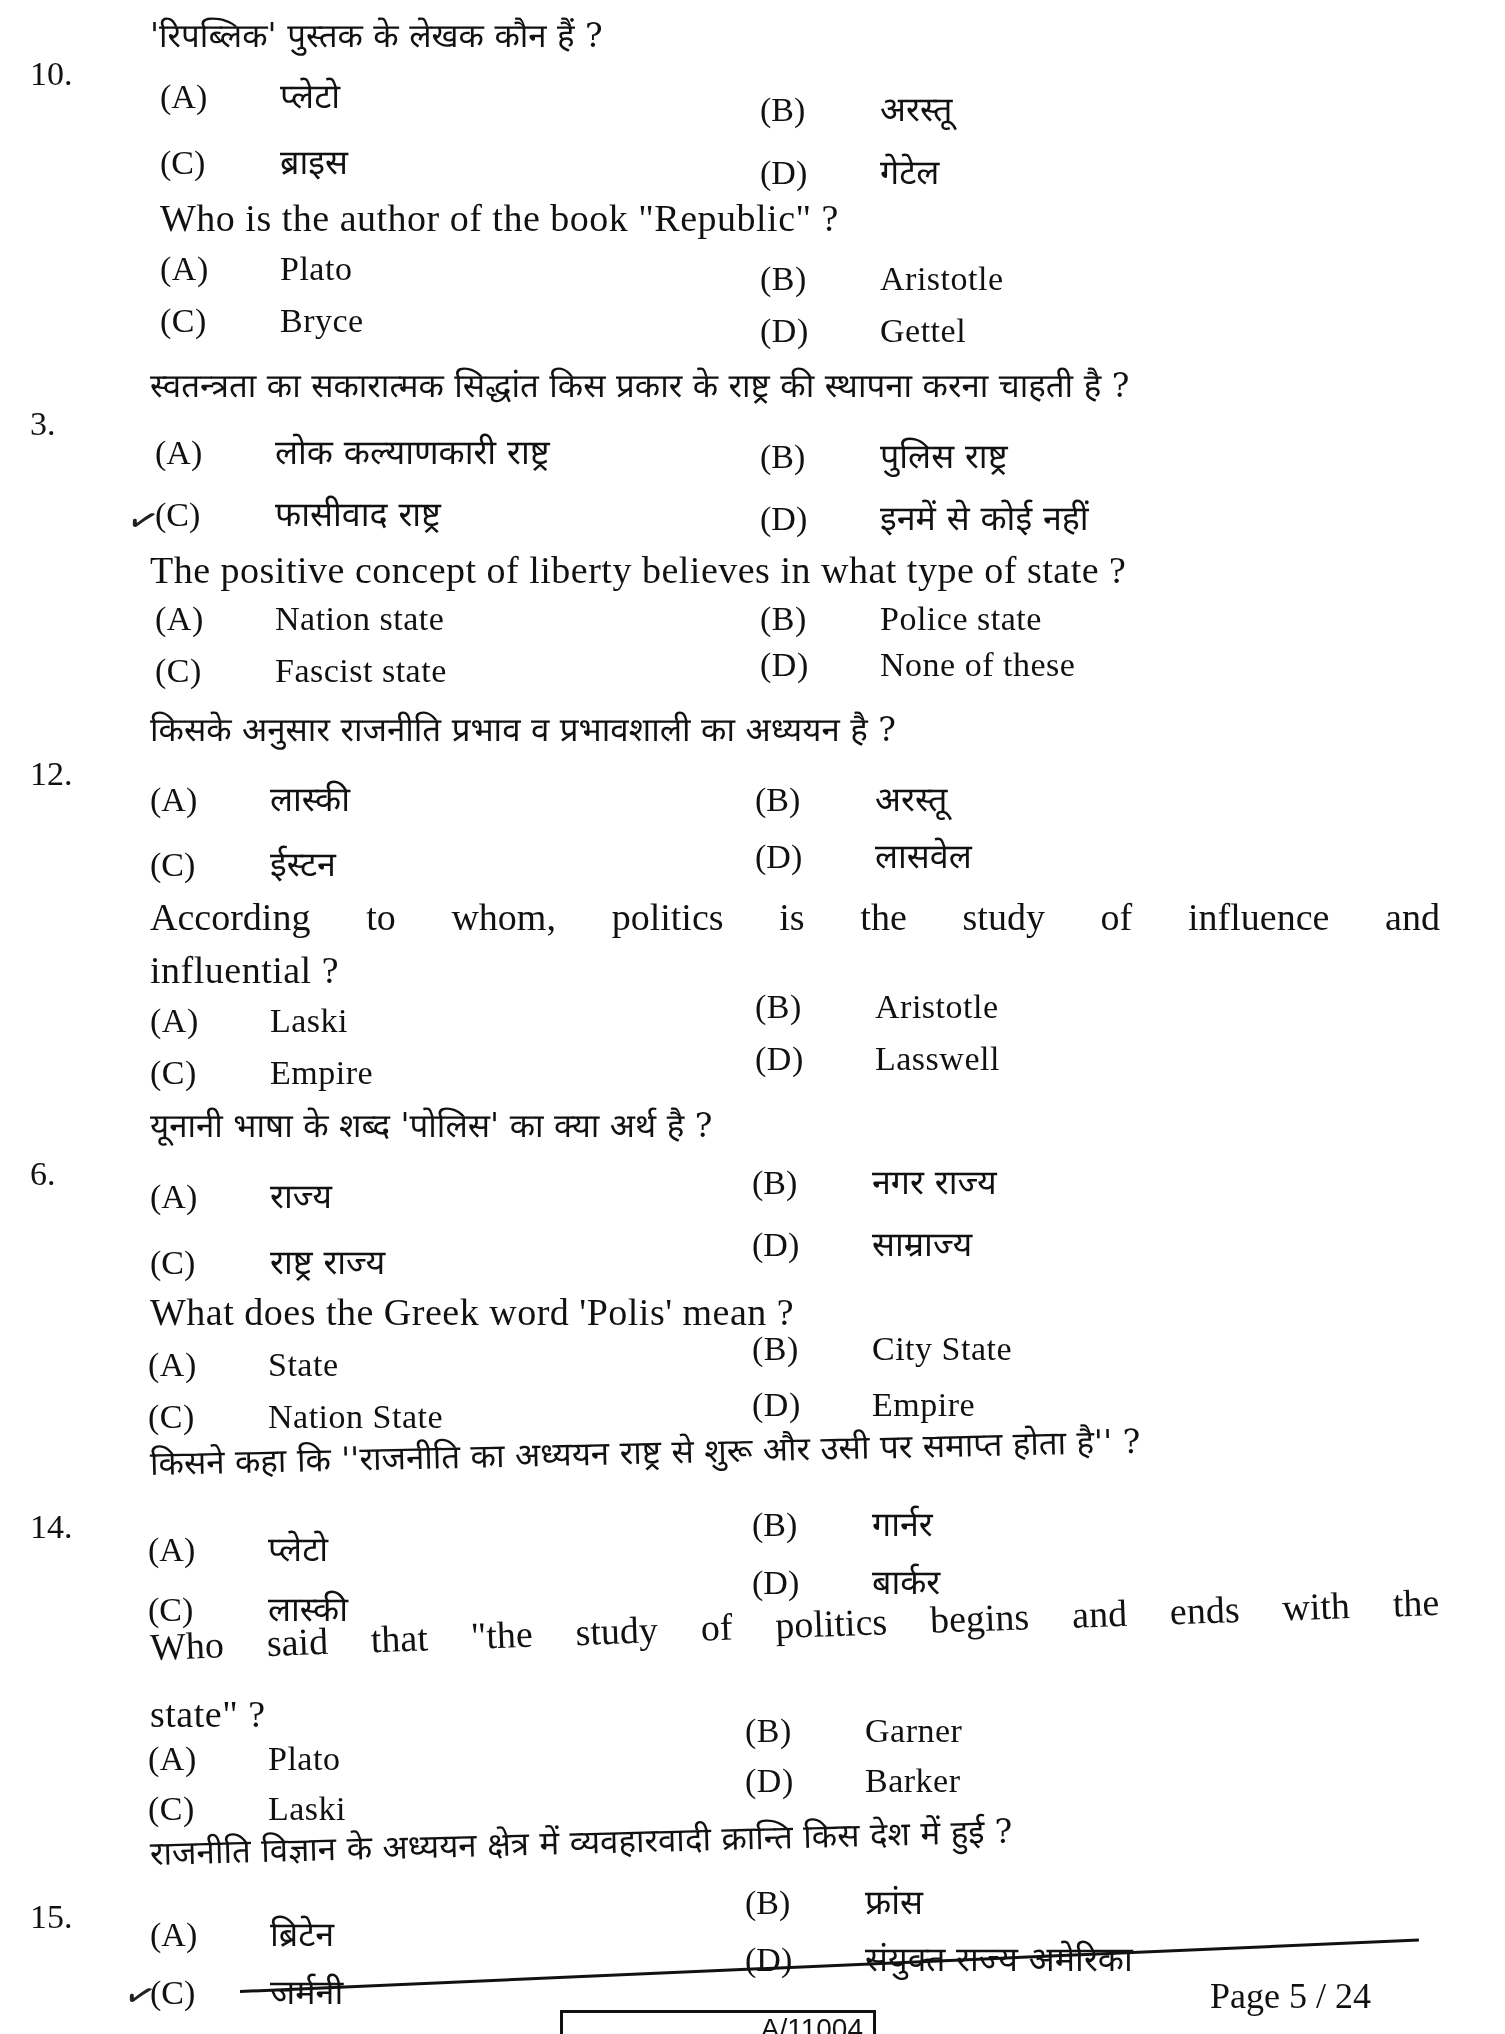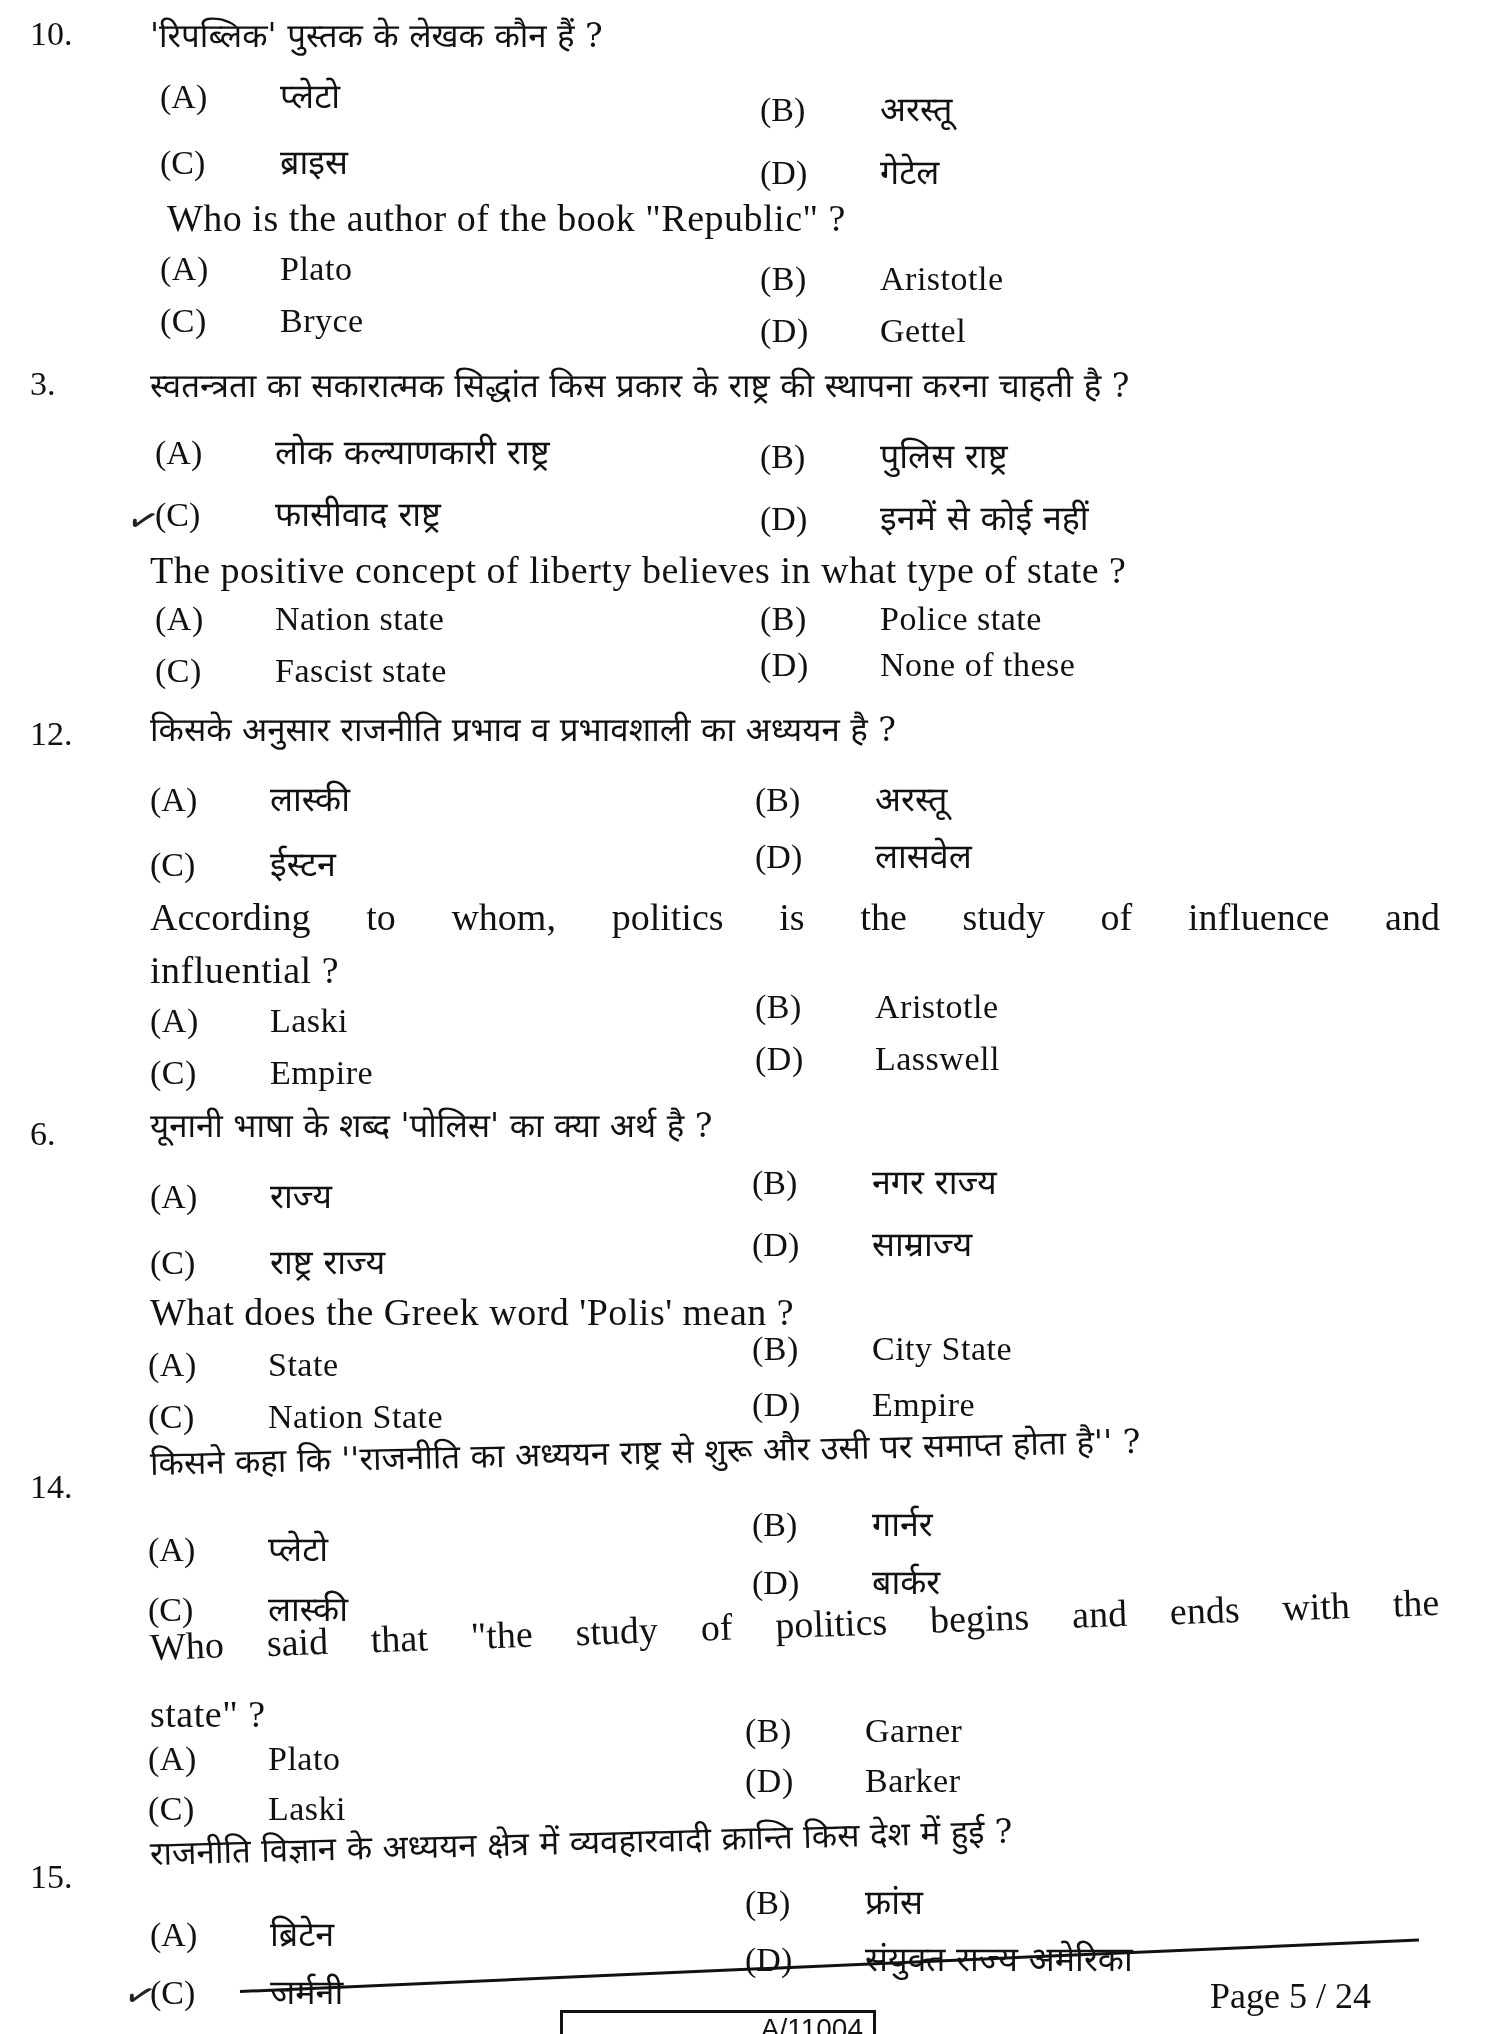--- a/index.html
+++ b/index.html
@@ -2,21 +2,21 @@
 <html><head>
 <meta charset="utf-8">
 <style>
   html, body { margin:0; padding:0; background:#ffffff; }
   body {
     width:1505px; height:2034px; position:relative; overflow:hidden;
     font-family: "DejaVu Serif", "Liberation Serif", serif;
     color:#111;
   }
   .q { position:absolute; left:0; width:1505px; }
-  .qnum { position:absolute; left:30px; font-size:34px; font-family:"Liberation Serif", serif; }
+  .qnum { position:absolute; left:30px; font-size:34px; font-family:"Liberation Serif", serif;margin-top:40px; }
   .qtext { position:absolute; left:150px; font-size:33px; white-space:nowrap; }
   .en { font-family:"Liberation Serif", serif; font-size:38px; letter-spacing:0.5px; }
   .opt { position:absolute; font-size:34px; white-space:nowrap; }
   .opt .lbl { display:inline-block; width:120px; font-family:"Liberation Serif", serif; }
   .opt .val { display:inline-block; }
   .just { position:absolute; left:150px; width:1290px; text-align:justify; text-align-last:justify; font-family:"Liberation Serif", serif; font-size:38px; white-space:nowrap; }
   .mark { position:absolute; font-family:"Liberation Sans", sans-serif; color:#222; font-size:36px; }
   .footer-line { position:absolute; left:240px; top:1990px; width:1180px; height:3px; background:#111; transform:rotate(-2.5deg); transform-origin:left; }
   .footer-box { position:absolute; left:560px; top:2010px; width:300px; height:30px; border:3px solid #111; border-bottom:none; font-family:"Liberation Sans", sans-serif; font-size:28px; text-align:right; padding-right:10px; }
   .page-num { position:absolute; left:1210px; top:1975px; font-family:"Liberation Serif", serif; font-size:36px; }
@@ -24,21 +24,21 @@
 </head>
 <body>
 
 <div class="q">
   <span class="qnum" style="top:15px">10.</span>
   <span class="qtext" style="top:12px">'रिपब्लिक' पुस्तक के लेखक कौन हैं ?</span>
   <div class="opt" style="left:160px;top:72px"><span class="lbl">(A)</span><span class="val">प्लेटो</span></div>
   <div class="opt" style="left:760px;top:85px"><span class="lbl">(B)</span><span class="val">अरस्तू</span></div>
   <div class="opt" style="left:160px;top:138px"><span class="lbl">(C)</span><span class="val">ब्राइस</span></div>
   <div class="opt" style="left:760px;top:148px"><span class="lbl">(D)</span><span class="val">गेटेल</span></div>
-  <span class="qtext en" style="top:196px;left:167px">Who is the author of the book "Republic" ?</span>
+  <span class="qtext en" style="top:196px;left:160px">Who is the author of the book "Republic" ?</span>
   <div class="opt en" style="left:160px;top:250px"><span class="lbl">(A)</span><span class="val">Plato</span></div>
   <div class="opt en" style="left:760px;top:260px"><span class="lbl">(B)</span><span class="val">Aristotle</span></div>
   <div class="opt en" style="left:160px;top:302px"><span class="lbl">(C)</span><span class="val">Bryce</span></div>
   <div class="opt en" style="left:760px;top:312px"><span class="lbl">(D)</span><span class="val">Gettel</span></div>
 </div>
 
 <div class="q">
   <span class="qnum" style="top:365px">3.</span>
   <span class="qtext" style="top:362px">स्वतन्त्रता का सकारात्मक सिद्धांत किस प्रकार के राष्ट्र की स्थापना करना चाहती है ?</span>
   <div class="opt" style="left:155px;top:428px"><span class="lbl">(A)</span><span class="val">लोक कल्याणकारी राष्ट्र</span></div>

